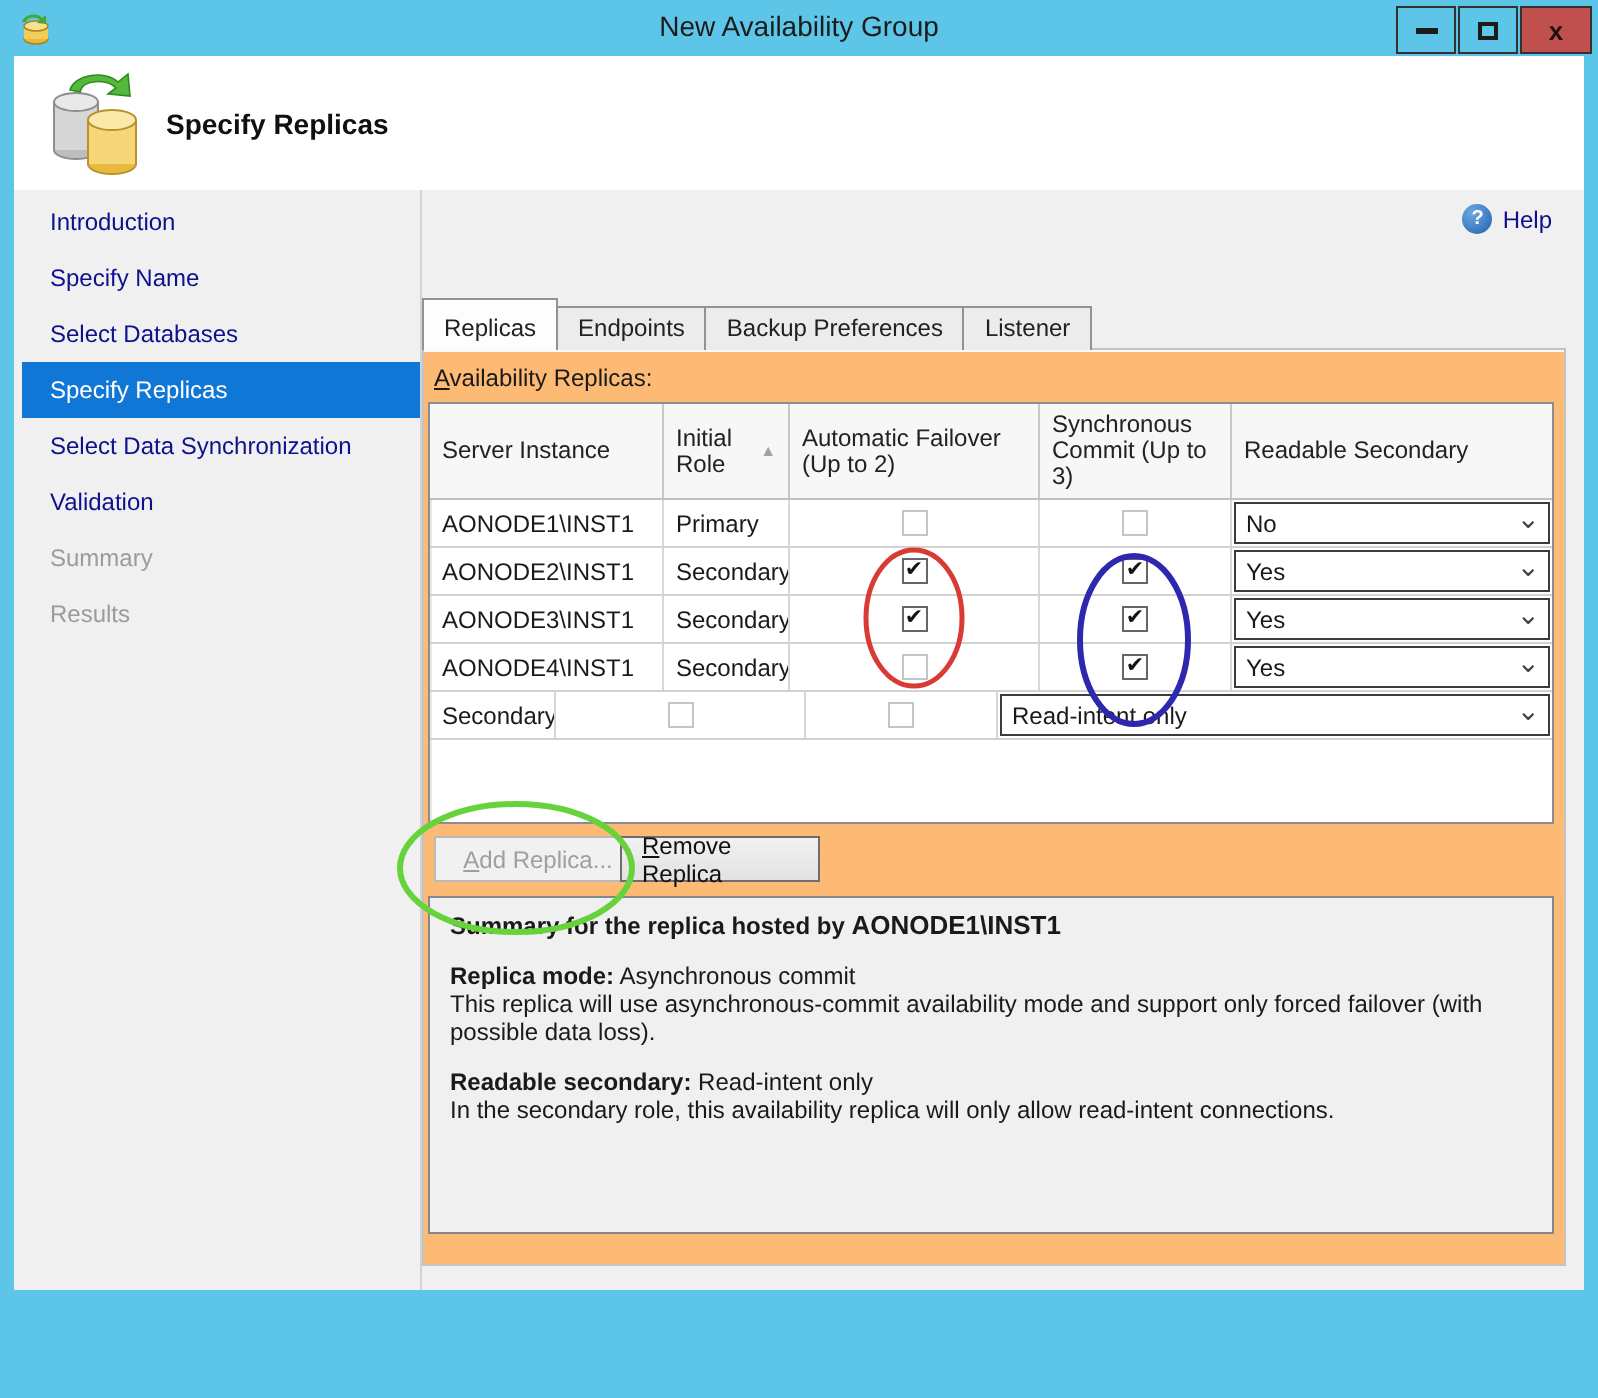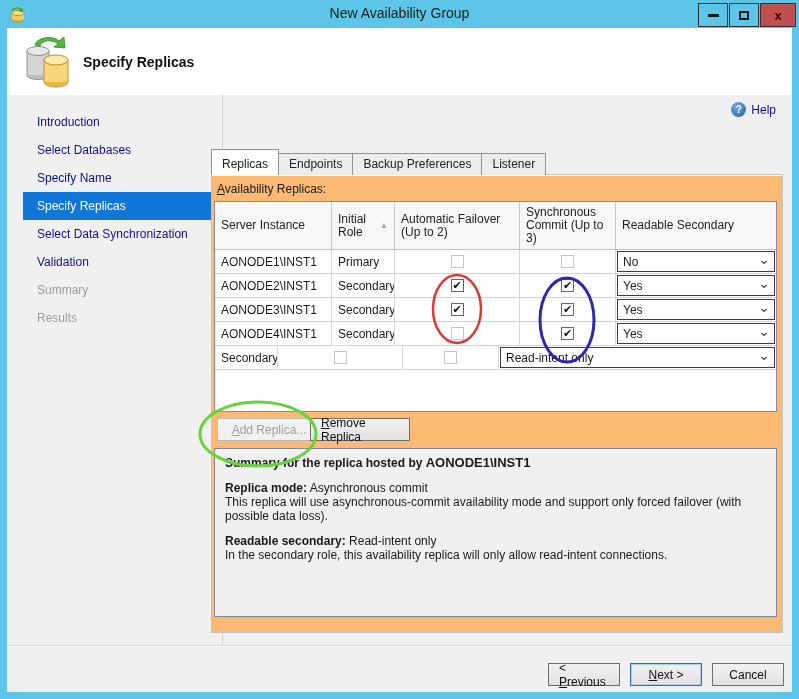--- a/index.html
+++ b/index.html
@@ -20,21 +20,21 @@
   .btn-max .glyph { width:10px; height:9px; border:2px solid #1b1b1b; display:block; }
   .btn-close .glyph-x { font-size:13px; font-weight:bold; color:#201010; }
 
   
   .header-band { position:absolute; left:7px; top:28px; width:785px; height:67px; background:#ffffff; }
   .header-band .wizard-icon { position:absolute; left:16px; top:7px; }
   .header-band .page-title { position:absolute; left:76px; top:26px; font-size:14px; font-weight:bold; color:#101010; }
 
   
   .body { position:absolute; left:7px; top:95px; width:785px; height:550px; background:#f0f0f0; }
-  .sidebar { position:absolute; left:16px; top:0; width:200px; height:100%; background:#f0f0f0; border-right:1px solid #d2d2d2; padding-top:13px; }
+  .sidebar { position:absolute; left:4px; top:0; width:200px; height:100%; background:#f0f0f0; border-right:1px solid #d2d2d2; padding-top:2px; }
   .nav-item { height:28px; line-height:28px; padding-left:14px; color:#10108e; cursor:pointer; white-space:nowrap; }
   .nav-item.selected { background:#1177d7; color:#ffffff; }
   .nav-item.disabled { color:#9b9b9b; cursor:default; }
 
   .main { position:absolute; left:200px; top:0; width:585px; height:100%; }
   .help-link { position:absolute; right:16px; top:7px; display:flex; align-items:center; gap:5px; cursor:pointer; }
   .help-icon { width:15px; height:15px; border-radius:50%; background:radial-gradient(circle at 35% 30%, #6fa8e0, #1f5fae); color:#fff; font-weight:bold; font-size:10px; display:flex; align-items:center; justify-content:center; }
   .help-label { color:#10108e; }
   .instruction { position:absolute; left:6px; top:37px; font-weight:bold; font-size:12px; color:#111; }
 
@@ -127,22 +127,22 @@
       <ellipse cx="33" cy="25" rx="12" ry="5" fill="#fbe9a9" stroke="#b8922a"></ellipse>
       <path d="M12 10 C14 2, 30 0, 36 6 L41 2 L42 13 L31 12 L35 9 C30 4, 18 5, 17 11 Z" fill="#52b93a" stroke="#2f8a1f" stroke-width="0.8"></path>
     </svg>
     <div class="page-title">Specify Replicas</div>
   </div>
 
   <div class="body">
 
     <div class="sidebar">
       <div class="nav-item">Introduction</div>
+      <div class="nav-item">Specify Name</div>
       <div class="nav-item">Select Databases</div>
-      <div class="nav-item">Specify Name</div>
       <div class="nav-item selected">Specify Replicas</div>
       <div class="nav-item">Select Data Synchronization</div>
       <div class="nav-item">Validation</div>
       <div class="nav-item disabled">Summary</div>
       <div class="nav-item disabled">Results</div>
     </div>
 
     <div class="main">
       <div class="help-link">
         <span class="help-icon">?</span>
@@ -293,31 +293,20 @@
           <div class="sum-desc">This replica will use asynchronous-commit availability mode and support only forced failover (with possible data loss).</div>
           <div class="sum-line">
             <span class="sum-label">Readable secondary:</span><span> Read-intent only</span>
           </div>
           <div class="sum-desc">In the secondary role, this availability replica will only allow read-intent connections.</div>
         </div>
       </div>
     </div>
   </div>
 
-  <div class="footer">
-    <div class="btn fbtn prev-btn">
-      <span><span>&lt; </span><span class="ak">P</span><span>revious</span></span>
-    </div>
-    <div class="btn fbtn next-btn">
-      <span><span class="ak">N</span><span>ext &gt;</span></span>
-    </div>
-    <div class="btn fbtn cancel-btn">
-      <span>Cancel</span>
-    </div>
-  </div>
 
   <svg class="overlay" viewBox="0 0 799 699">
     <ellipse cx="457" cy="309" rx="24" ry="34" fill="none" stroke-width="2.5" stroke="#d93a35"></ellipse>
     <ellipse cx="567" cy="320" rx="27" ry="42" fill="none" stroke-width="3" stroke="#2d28ad"></ellipse>
     <ellipse cx="258" cy="434" rx="58" ry="32" fill="none" stroke-width="3" stroke="#67d33c"></ellipse>
   </svg>
 
 </div>
 
 </body></html>

